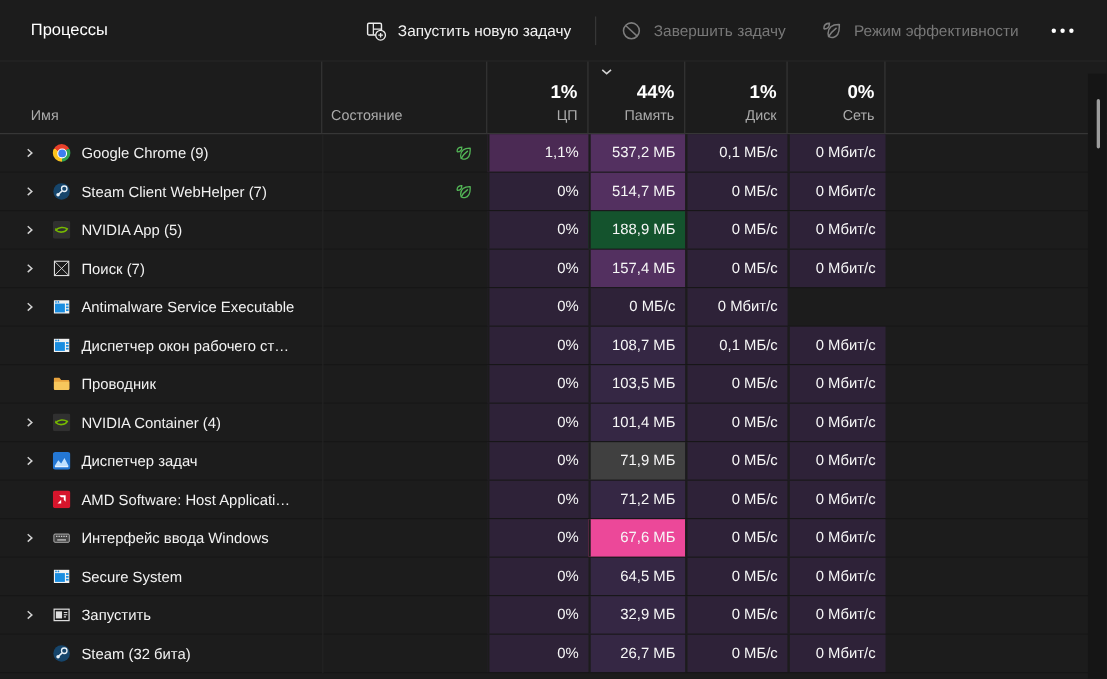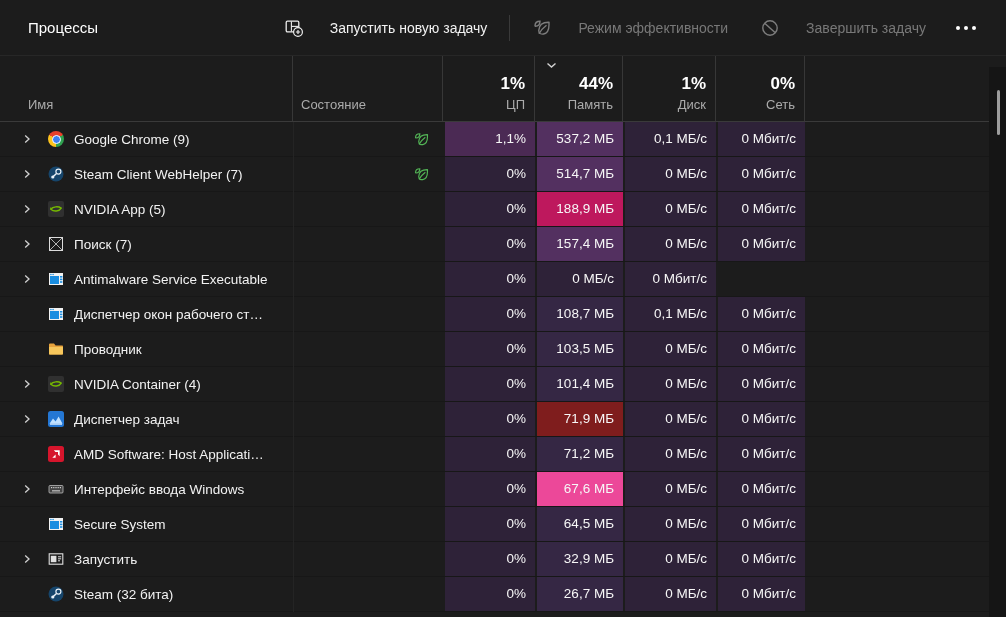--- a/index.html
+++ b/index.html
@@ -10,21 +10,21 @@
     font-family:"Liberation Sans","DejaVu Sans",sans-serif;
     position:relative;
   }
   
   .toolbar{
     height:56px; display:flex; align-items:center;
     padding:0 16px 0 28px; background:#1c1c1c;
     border-bottom:1px solid #272727;
   }
   .page-title{ font-size:15px; font-weight:400; color:#fff; margin-right:auto; }
-  .tb-btn{ display:flex; align-items:center; gap:26px; padding:0 16px;
+  .tb-btn{ display:flex; align-items:center; gap:10px; padding:0 16px;
            height:36px; border-radius:4px; cursor:pointer; font-size:14px; color:#f2f2f2;justify-content:flex-end; }
   .tb-btn.disabled{ color:#787878; cursor:default; }
   .tb-sep{ width:1px; height:26px; background:#3a3a3a; margin:0 6px; }
   .tb-more{ display:flex; align-items:center; gap:4px; padding:0 14px; height:36px; cursor:pointer; }
   .tb-more i{ width:4px; height:4px; border-radius:50%; background:#fff; }
   
   .grid-cols{ display:grid; grid-template-columns:293px 150px 92px 88px 93px 89px 1fr; }
   .thead{ height:66px; border-bottom:1px solid #3a3a3a; }
   .th{ position:relative; border-right:1px solid #373737;
        display:flex; flex-direction:column; justify-content:flex-end; }
@@ -72,40 +72,40 @@
         <circle cx="14" cy="14" r="4.4" fill="#1c1c1c" stroke="#ededed" stroke-width="1.2"></circle>
         <path d="M14 11.9 v4.2 M11.9 14 h4.2" stroke="#ededed" stroke-width="1.2"></path>
       </svg>
     </span>
     <span>Запустить новую задачу</span>
   </div>
 
   <div class="tb-sep"></div>
 
   <div class="tb-btn disabled">
+    <span>
+      <svg width="20" height="20" viewBox="0 0 20 20">
+        <circle cx="10" cy="10" r="7.2" fill="none" stroke="#7d7d7d" stroke-width="1.4"></circle>
+        <line x1="5" y1="5.4" x2="15" y2="14.6" stroke="#7d7d7d" stroke-width="1.4"></line>
+      </svg>
+    </span>
+    <span>Завершить задачу</span>
+  </div>
+
+  <div class="tb-btn disabled">
     <span style="color:#7d7d7d">
       <svg width="20" height="20" viewBox="0 0 16 16">
         <path d="M13.2 3.4 C8.4 3.4 5.6 5.6 5.4 9.9 C5.4 10.9 5.8 11.9 6.5 12.4 C7.3 12.8 8.3 13 9.2 12.8 C12.2 12.2 13.6 9.6 13.6 5.3 L13.6 3.5 Z" stroke="currentColor" fill="none" stroke-width="1.1"></path>
         <path d="M5.6 12.6 C7 10 9.2 7.6 11.6 5.8" stroke="currentColor" fill="none" stroke-width="1.1"></path>
         <path d="M2.4 6.2 C2.4 3.8 3.8 2.6 6.4 2.6 C6.4 5.2 5.2 6.5 2.7 6.6 Z" stroke="currentColor" fill="none" stroke-width="1.1"></path>
       </svg>
     </span>
     <span>Режим эффективности</span>
   </div>
 
-  <div class="tb-btn disabled">
-    <span>
-      <svg width="20" height="20" viewBox="0 0 20 20">
-        <circle cx="10" cy="10" r="7.2" fill="none" stroke="#7d7d7d" stroke-width="1.4"></circle>
-        <line x1="5" y1="5.4" x2="15" y2="14.6" stroke="#7d7d7d" stroke-width="1.4"></line>
-      </svg>
-    </span>
-    <span>Завершить задачу</span>
-  </div>
-
   <div class="tb-more">
     <i></i>
     <i></i>
     <i></i>
   </div>
 </div>
 
 <div class="thead grid-cols">
   <div class="th th-name">
     <div class="th-label">Имя</div>
@@ -214,21 +214,21 @@
             <path d="M2.8 8.3 C5 5.3 10.4 5.1 13.2 7.1 C11.2 10.6 5.8 10.9 2.8 8.3 Z" fill="none" stroke="#76b900" stroke-width="1.4"></path>
             <path d="M2.8 8.3 L2.8 6.4" stroke="#76b900" stroke-width="1.2"></path>
           </svg>
         </span>
       <span class="proc-label">NVIDIA App (5)</span>
     </div>
     <div class="cell-status">
       <span></span>
     </div>
     <div class="cell-num" style="background: rgb(46, 34, 56);">0%</div>
-    <div class="cell-num" style="background: #be185d;">188,9 МБ</div>
+    <div class="cell-num" style="background: #14532d;">188,9 МБ</div>
     <div class="cell-num" style="background: rgb(46, 34, 56);">0 МБ/с</div>
     <div class="cell-num" style="background: rgb(46, 34, 56);">0 Мбит/с</div>
     <div></div>
   </div>
 
   <div class="row grid-cols">
     <div class="cell-name">
       <span class="chev">
         <svg width="10" height="10" viewBox="0 0 10 10">
             <path d="M3.2 1.6 L7 5 L3.2 8.4" fill="none" stroke="#d2d2d2" stroke-width="1.3"></path>
@@ -375,21 +375,21 @@
             <path d="M1.5 12.8 L5 7.4 L7.6 10.4 L10.6 5.4 L14.5 12.8 Z" fill="#bfe0ff"></path>
             <path d="M2 13.2 H14" stroke="#e8f3ff" stroke-width="1"></path>
           </svg>
         </span>
       <span class="proc-label">Диспетчер задач</span>
     </div>
     <div class="cell-status">
       <span></span>
     </div>
     <div class="cell-num" style="background: rgb(46, 34, 56);">0%</div>
-    <div class="cell-num" style="background: #7f1d1d;">71,9 МБ</div>
+    <div class="cell-num" style="background: #404040;">71,9 МБ</div>
     <div class="cell-num" style="background: rgb(46, 34, 56);">0 МБ/с</div>
     <div class="cell-num" style="background: rgb(46, 34, 56);">0 Мбит/с</div>
     <div></div>
   </div>
 
   <div class="row grid-cols">
     <div class="cell-name">
       <span class="chev" style="visibility: hidden;">
         <svg width="10" height="10" viewBox="0 0 10 10">
             <path d="M3.2 1.6 L7 5 L3.2 8.4" fill="none" stroke="#d2d2d2" stroke-width="1.3"></path>

